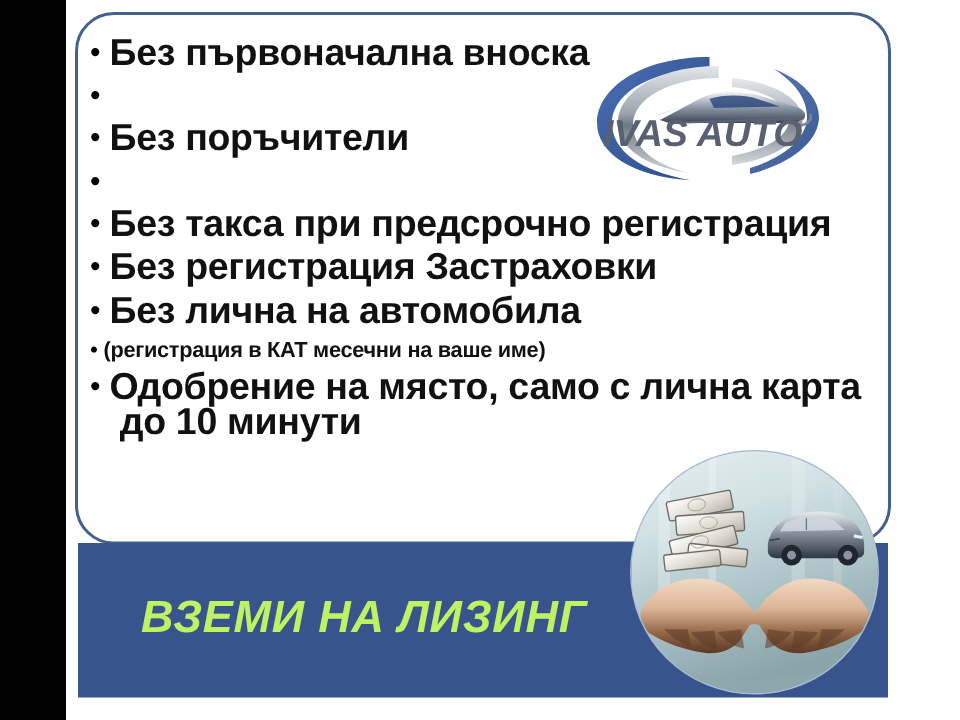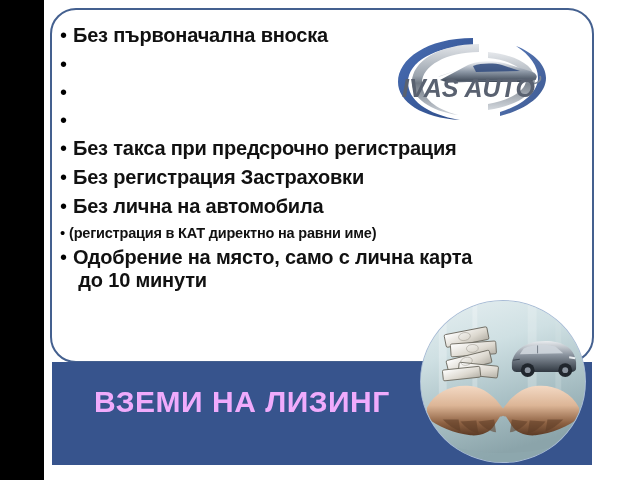--- a/index.html
+++ b/index.html
@@ -70,21 +70,21 @@
   .bullet-dot {
     color: #000000;
     font-size: 20px;
     line-height: 22px;
     width: 13px;
     flex: 0 0 13px;
     text-align: left;
   }
   .bullet-text {
     color: #111111;
-    font-size: 20px;
+    font-size: 25px;
     font-weight: bold;
     line-height: 23px;
     letter-spacing: -0.2px;
     white-space: pre-wrap;
   }
   .bullet-row.small .bullet-text {
     font-size: 14.5px;
     line-height: 18px;
   }
   .bullet-row.small {
@@ -114,26 +114,27 @@
     left: 8px;
     top: 362px;
     width: 540px;
     height: 103px;
     background: #37548d;
     z-index: 2;
   }
   .banner-text {
     position: absolute;
     left: 42px;
-    top: 23px;
-    color: #f0abfc;
+    top: 33px;
+    color: #bef264;
     font-size: 30px;
     font-weight: bold;
     letter-spacing: 0.5px;
     white-space: nowrap;
+    font-style: italic;
   }
 
   
   .photo-oval {
     position: absolute;
     left: 376px;
     top: 300px;
     width: 166px;
     height: 163px;
     border-radius: 50%;
@@ -204,20 +205,21 @@
         <span class="bullet-dot">•</span>
         <span class="bullet-text">Без първоначална вноска</span>
       </div>
 
       <div class="bullet-row">
         <span class="bullet-dot">•</span>
       </div>
 
       <div class="bullet-row">
         <span class="bullet-dot">•</span>
+        <span class="bullet-text">Без поръчители</span>
       </div>
 
       <div class="bullet-row">
         <span class="bullet-dot">•</span>
       </div>
 
       <div class="bullet-row">
         <span class="bullet-dot">•</span>
         <span class="bullet-text">Без такса при предсрочно регистрация</span>
       </div>
@@ -227,21 +229,21 @@
         <span class="bullet-text">Без регистрация Застраховки</span>
       </div>
 
       <div class="bullet-row">
         <span class="bullet-dot">•</span>
         <span class="bullet-text">Без лична на автомобила</span>
       </div>
 
       <div class="bullet-row small">
         <span class="bullet-dot">•</span>
-        <span class="bullet-text">(регистрация в КАТ директно на равни име)</span>
+        <span class="bullet-text">(регистрация в КАТ месечни на ваше име)</span>
       </div>
 
       <div class="bullet-row">
         <span class="bullet-dot">•</span>
         <span class="bullet-text">Одобрение на място, само с лична карта
  до 10 минути</span>
       </div>
 
     </div>
 

